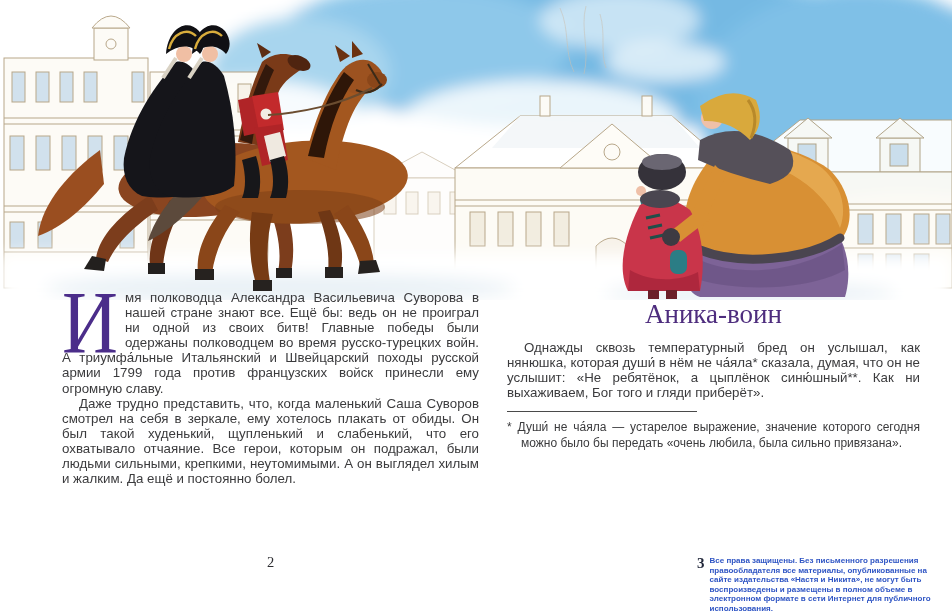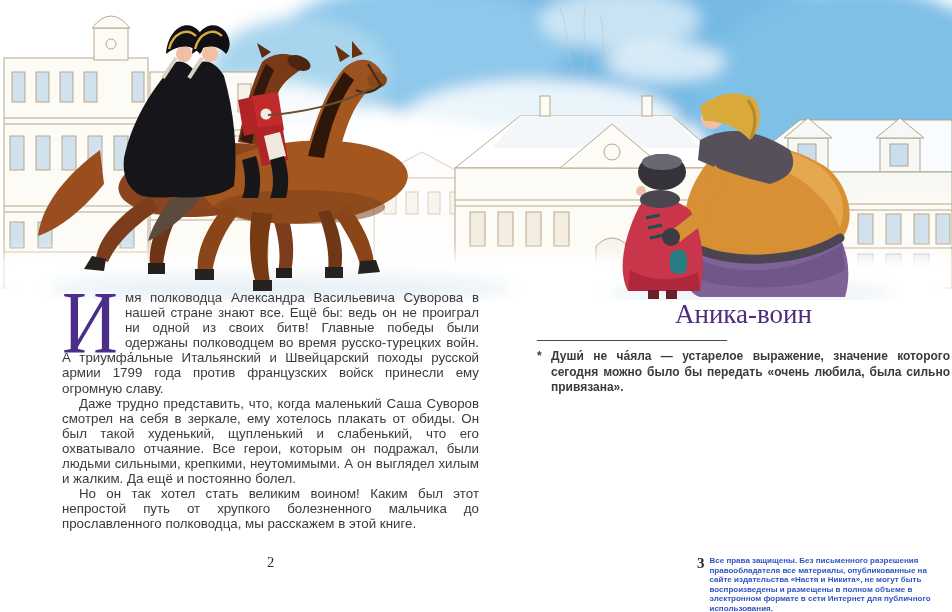--- a/index.html
+++ b/index.html
@@ -6,39 +6,39 @@
   .spread{
     position:relative;width:952px;height:612px;background:#ffffff;
     margin:0 auto;overflow:hidden;
     font-family:"Liberation Sans",sans-serif;color:var(--body-text,#3b3b3d);
   }
   .illustration{position:absolute;left:0;top:0;width:952px;height:300px;}
   .illustration svg{display:block;}
 
   .text-col{position:absolute;text-align:justify;}
   .left-col{left:62px;top:290px;width:417px;}
-  .right-col{left:537px;top:294px;width:413px;}
+  .right-col{left:507px;top:294px;width:413px;}
   .text-col p{margin:0;font-size:13.3px;line-height:15.1px;text-indent:17px;}
   .text-col p.first{text-indent:0;}
 
   .dropcap{
     float:left;width:56px;height:54px;margin:3px 7px 0 0;
     font-family:"Liberation Serif",serif;font-size:88px;line-height:60px;
     color:var(--dropcap-purple,#4b2d8a);font-weight:normal;
     transform:scaleX(.88);transform-origin:left top;
   }
   .chapter-title{
     margin:5px 0 11px 0;text-align:center;text-indent:0;
     font-family:"Liberation Serif",serif;font-weight:normal;
     font-size:27px;line-height:30px;color:var(--title-purple,#4e2d7e);
   }
   .fn-rule{border:none;border-top:1.6px solid var(--footnote-rule,#4a4a4a);
     width:190px;margin:11px 0 8px 0;}
   .footnote{font-size:12px !important;line-height:15.5px !important;
-    text-indent:-14px !important;padding-left:14px;margin-bottom:5px !important;font-weight:bold;}
+    text-indent:-14px !important;padding-left:14px;margin-bottom:5px !important;}
 
   .pagenum-left{
     position:absolute;left:62px;top:554px;width:417px;text-align:center;
     font-family:"Liberation Serif",serif;font-size:14.5px;color:#2c2c30;
   }
   .footer{position:absolute;left:697px;top:556px;width:253px;display:flex;gap:5px;}
   .pagenum-right{
     font-family:"Liberation Serif",serif;font-size:15px;font-weight:bold;
     color:#21273a;line-height:14px;
   }
@@ -268,28 +268,28 @@
         <path d="M700 208 C690 216 680 224 672 230 L680 242 C690 234 700 226 710 220 Z" fill="#d89034"></path>
         <circle cx="671" cy="237" r="9" fill="#3d3a42"></circle>
       </g>
     </svg>
   </div>
 
   <section>
     <div class="text-col left-col">
       <p class="first"><span class="dropcap">И</span><span>мя полководца Александра Васильевича Суворова в нашей стране знают все. Ещё бы: ведь он не проиграл ни одной из своих битв! Главные победы были одержаны полководцем во время русско-турецких войн. А триумфа́льные Итальянский и Швейцарский походы русской армии 1799 года против французских войск принесли ему огромную славу.</span></p>
       <p>Даже трудно представить, что, когда маленький Саша Суворов смотрел на себя в зеркале, ему хотелось плакать от обиды. Он был такой худенький, щупленький и слабенький, что его охватывало отчаяние. Все герои, которым он подражал, были людьми сильными, крепкими, неутомимыми. А он выглядел хилым и жалким. Да ещё и постоянно болел.</p>
-      <p>Но он так хотел стать великим воином! Каким был этот непростой путь от хрупкого болезненного мальчика до прославленного полководца, мы расскажем в этой книге.</p>
     </div>
     <div class="pagenum-left">2</div>
   </section>
 
   <section>
     <div class="text-col right-col">
       <h1 class="chapter-title">Аника-воин</h1>
+      <p>Однажды сквозь температурный бред он услышал, как нянюшка, которая души́ в нём не ча́яла* сказала, думая, что он не услышит: «Не ребятёнок, а цыплёнок синю́шный**. Как ни выхаживаем, Бог того и гляди приберёт».</p>
       <hr class="fn-rule">
       <p class="footnote">* Души́ не ча́яла — устарелое выражение, значение которого сегодня можно было бы передать «очень любила, была сильно привязана».</p>
     </div>
     <div class="footer">
       <span class="pagenum-right">3</span>
       <span class="copyright">Все права защищены. Без письменного разрешения правообладателя все материалы, опубликованные на сайте издательства «Настя и Никита», не могут быть воспроизведены и размещены в полном объеме в электронном формате в сети Интернет для публичного использования.</span>
     </div>
   </section>
 
 </div>

